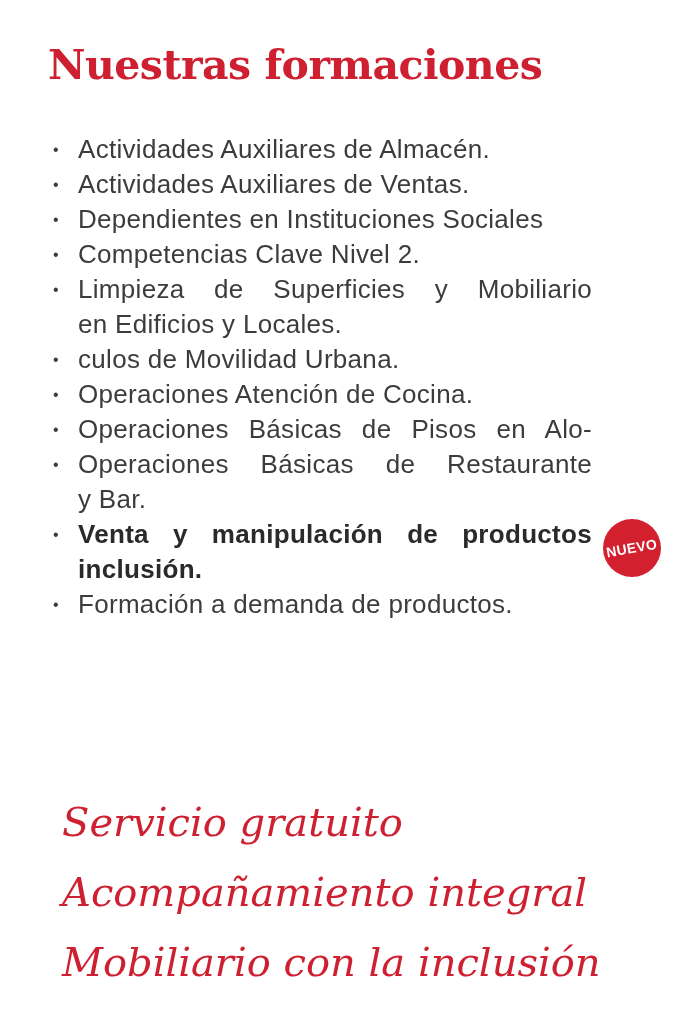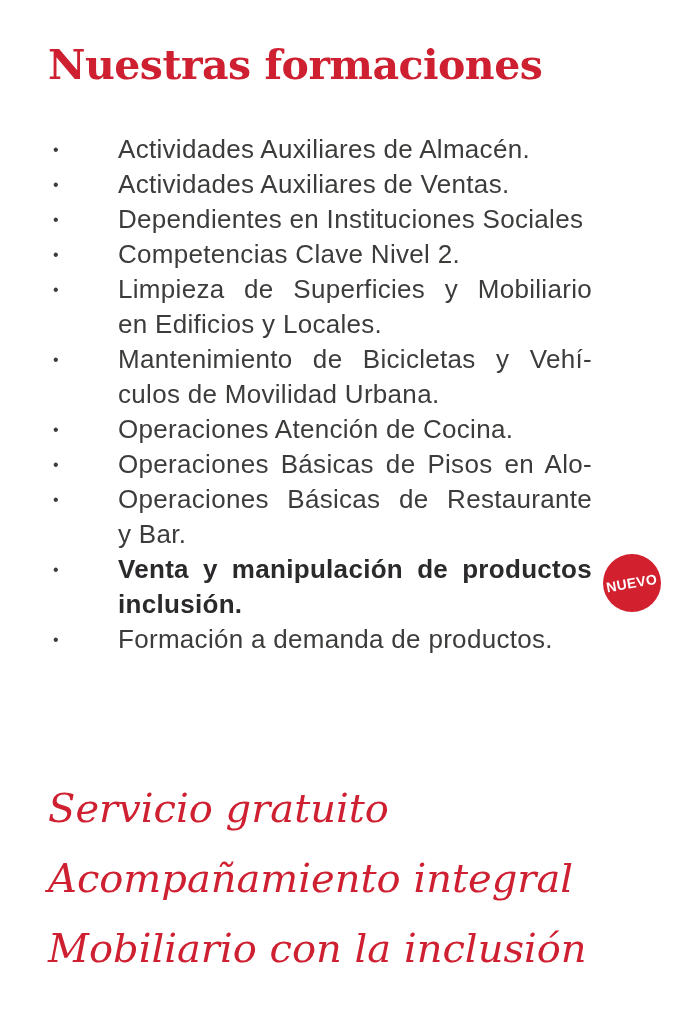--- a/index.html
+++ b/index.html
@@ -52,21 +52,20 @@
     left:5px;top:0;
     height:35px;
     display:flex;align-items:center;
     font-size:16px;
     color:var(--body-text);
     font-weight:400;
   }
   .line{
     text-align:justify;
     text-align-last:justify;
-    margin-left:40px;
   }
   .line.last{
     text-align-last:left;
   }
   .badge{
     position:absolute;
     left:555px;top:2px;
     width:58px;height:58px;
     border-radius:50%;
     background:var(--badge-red);
@@ -76,21 +75,21 @@
     transform:rotate(-10deg);
     color:#ffffff;
     font-family:"Liberation Sans", sans-serif;
     font-weight:700;
     font-size:14px;
     letter-spacing:0.3px;
   }
   .tagline{
     position:absolute;
     left:48px;
-    margin:0;
+    margin:14px;
     font-family:"DejaVu Serif", serif;
     font-style:italic;
     font-weight:400;
     font-size:40px;
     line-height:1.2;
     color:var(--accent-red);
   }
   .tagline.t1{top:784px;}
   .tagline.t2{top:854px;}
   .tagline.t3{top:924px;}
@@ -135,21 +134,20 @@
       <span class="bullet">•</span>
       <div class="item-text">
           <div class="line">Limpieza de Superficies y Mobiliario</div>
           <div class="line last">en Edificios y Locales.</div>
         </div>
     </li>
 
     <li>
       <span class="bullet">•</span>
       <div class="item-text">
-          <div class="line">Mantenimiento de Bicicletas y Vehí-</div>
           <div class="line last">culos de Movilidad Urbana.</div>
         </div>
     </li>
 
     <li>
       <span class="bullet">•</span>
       <div class="item-text">
           <div class="line last">Operaciones Atención de Cocina.</div>
         </div>
     </li>

